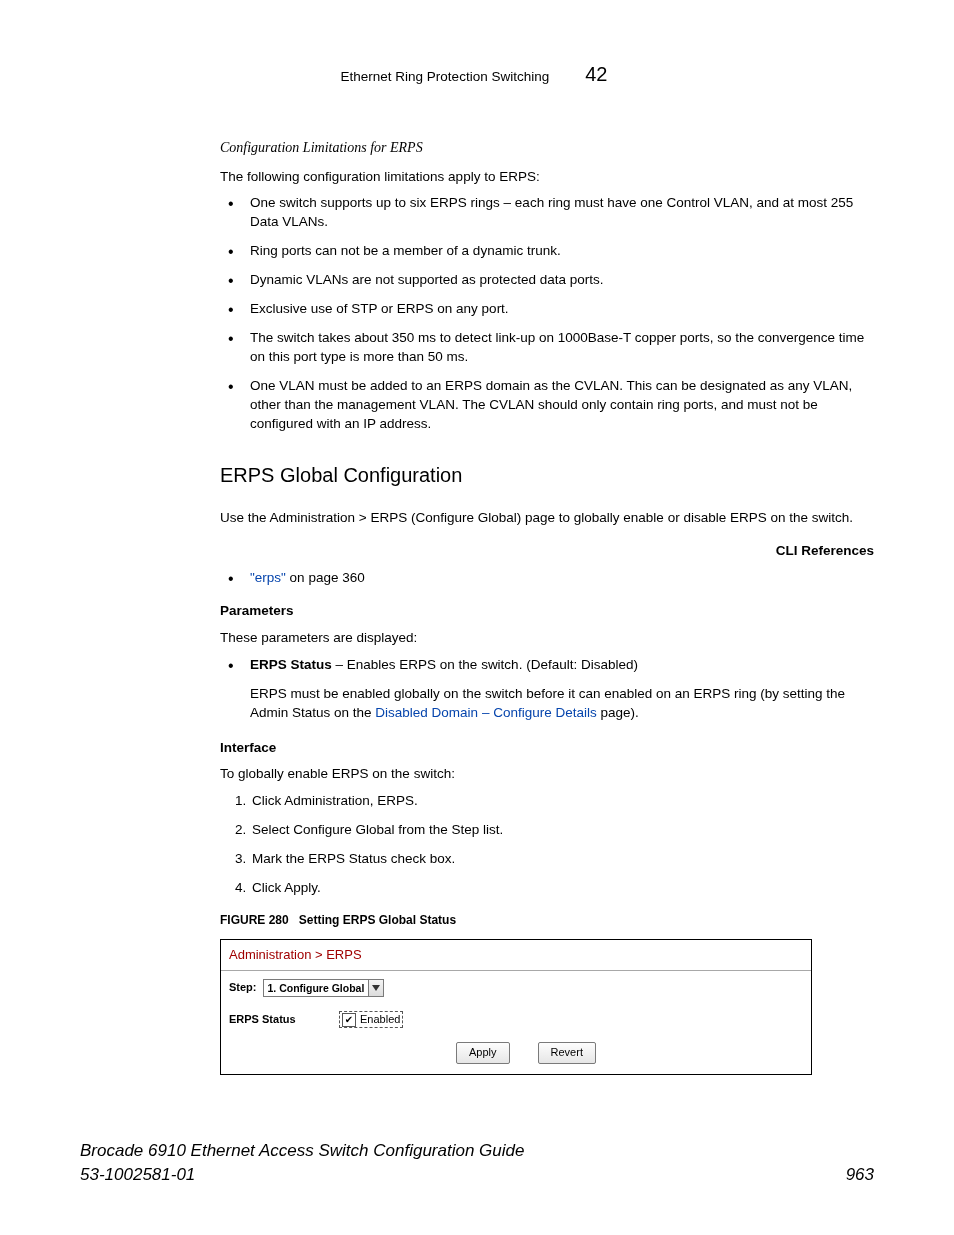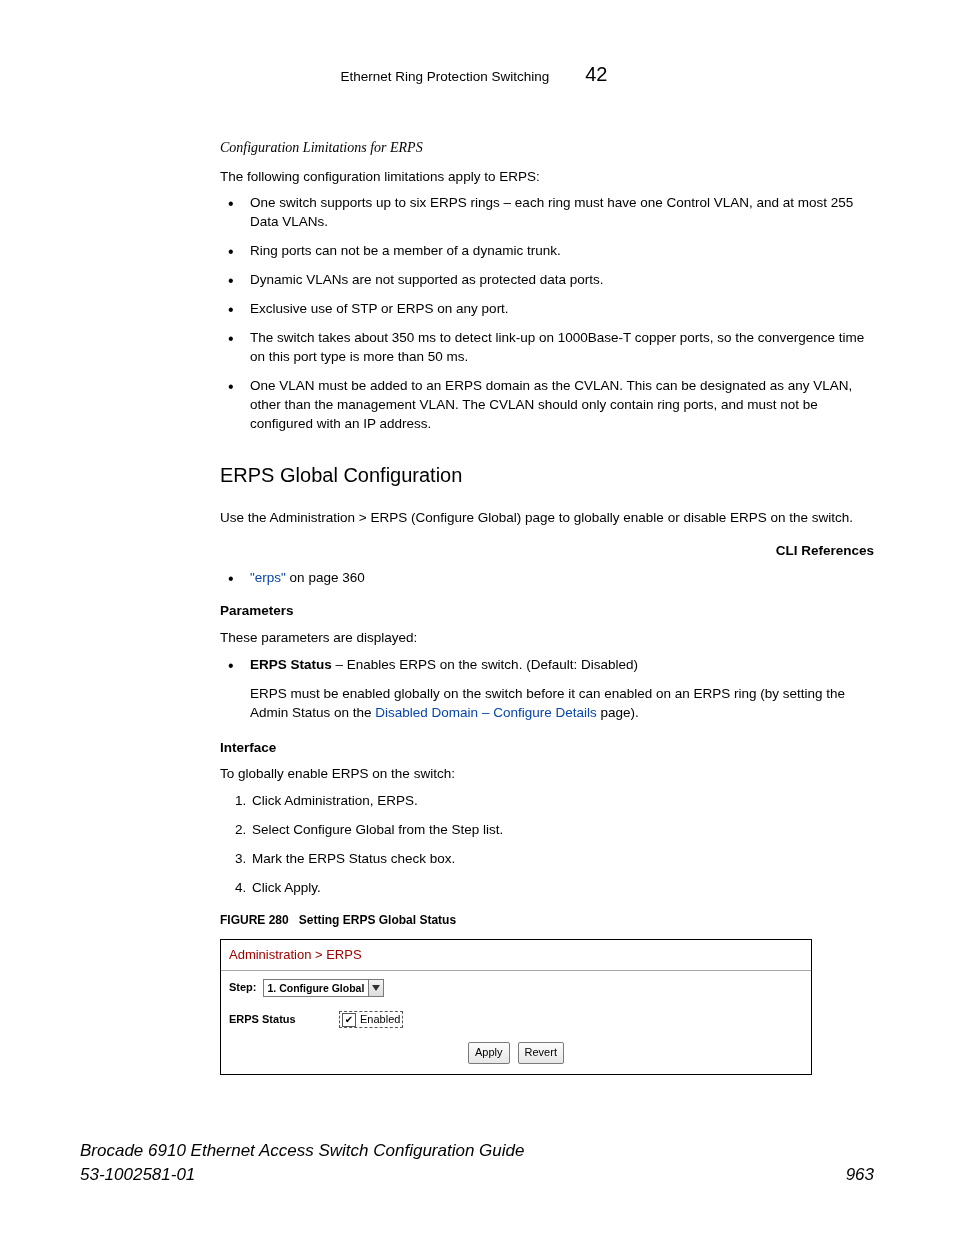--- a/index.html
+++ b/index.html
@@ -147,23 +147,24 @@
     display:flex; align-items:center; justify-content:center;
     font-size: 10px; line-height: 1;
   }
   .btn-row {
     display:flex; justify-content:center; gap:8px;
     margin-top: 6px;
   }
   .winbtn {
     border: 1px solid #7a7a7a;
     background: linear-gradient(#fdfdfd,#e6e6e6);
-    padding: 2px 6px;
+    padding: 2px 12px;
     font-size: 11px;
     border-radius: 2px;
+    margin-left: 20px;
   }
 
   .footer {
     position: absolute;
     left: 80px;
     right: 80px;
     bottom: 48px;
     display: flex;
     justify-content: space-between;
     align-items: flex-end;

